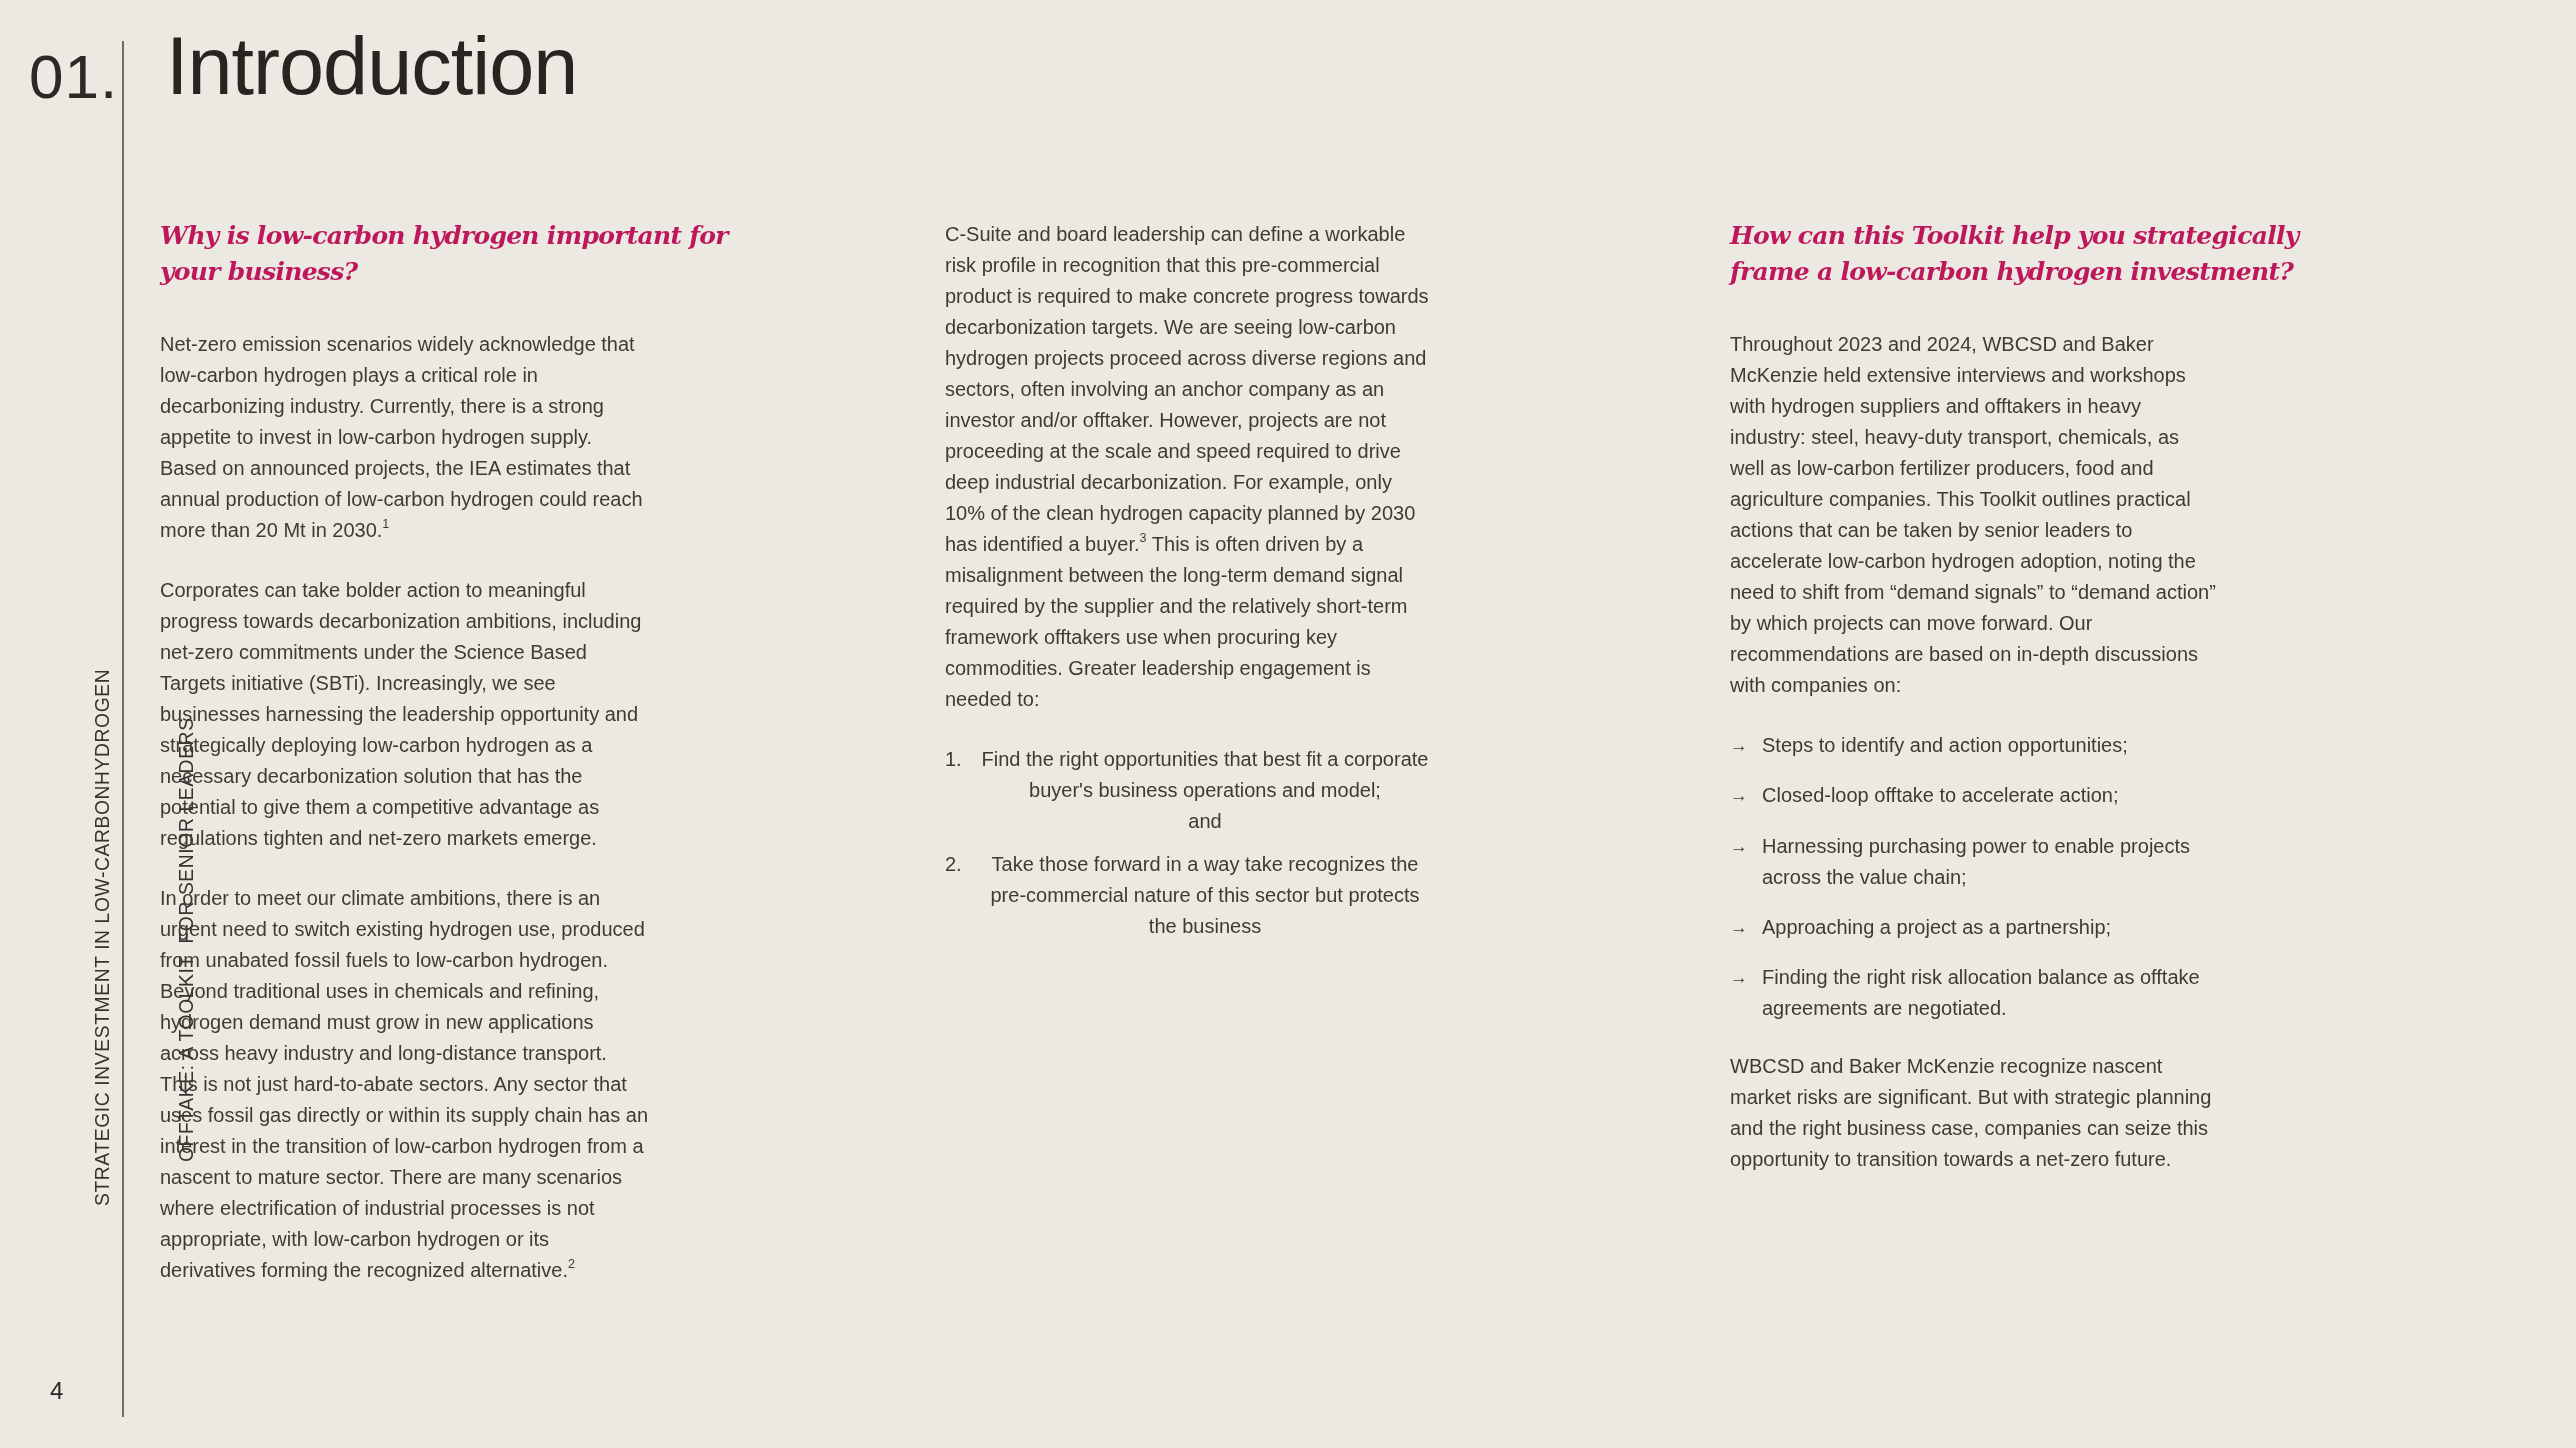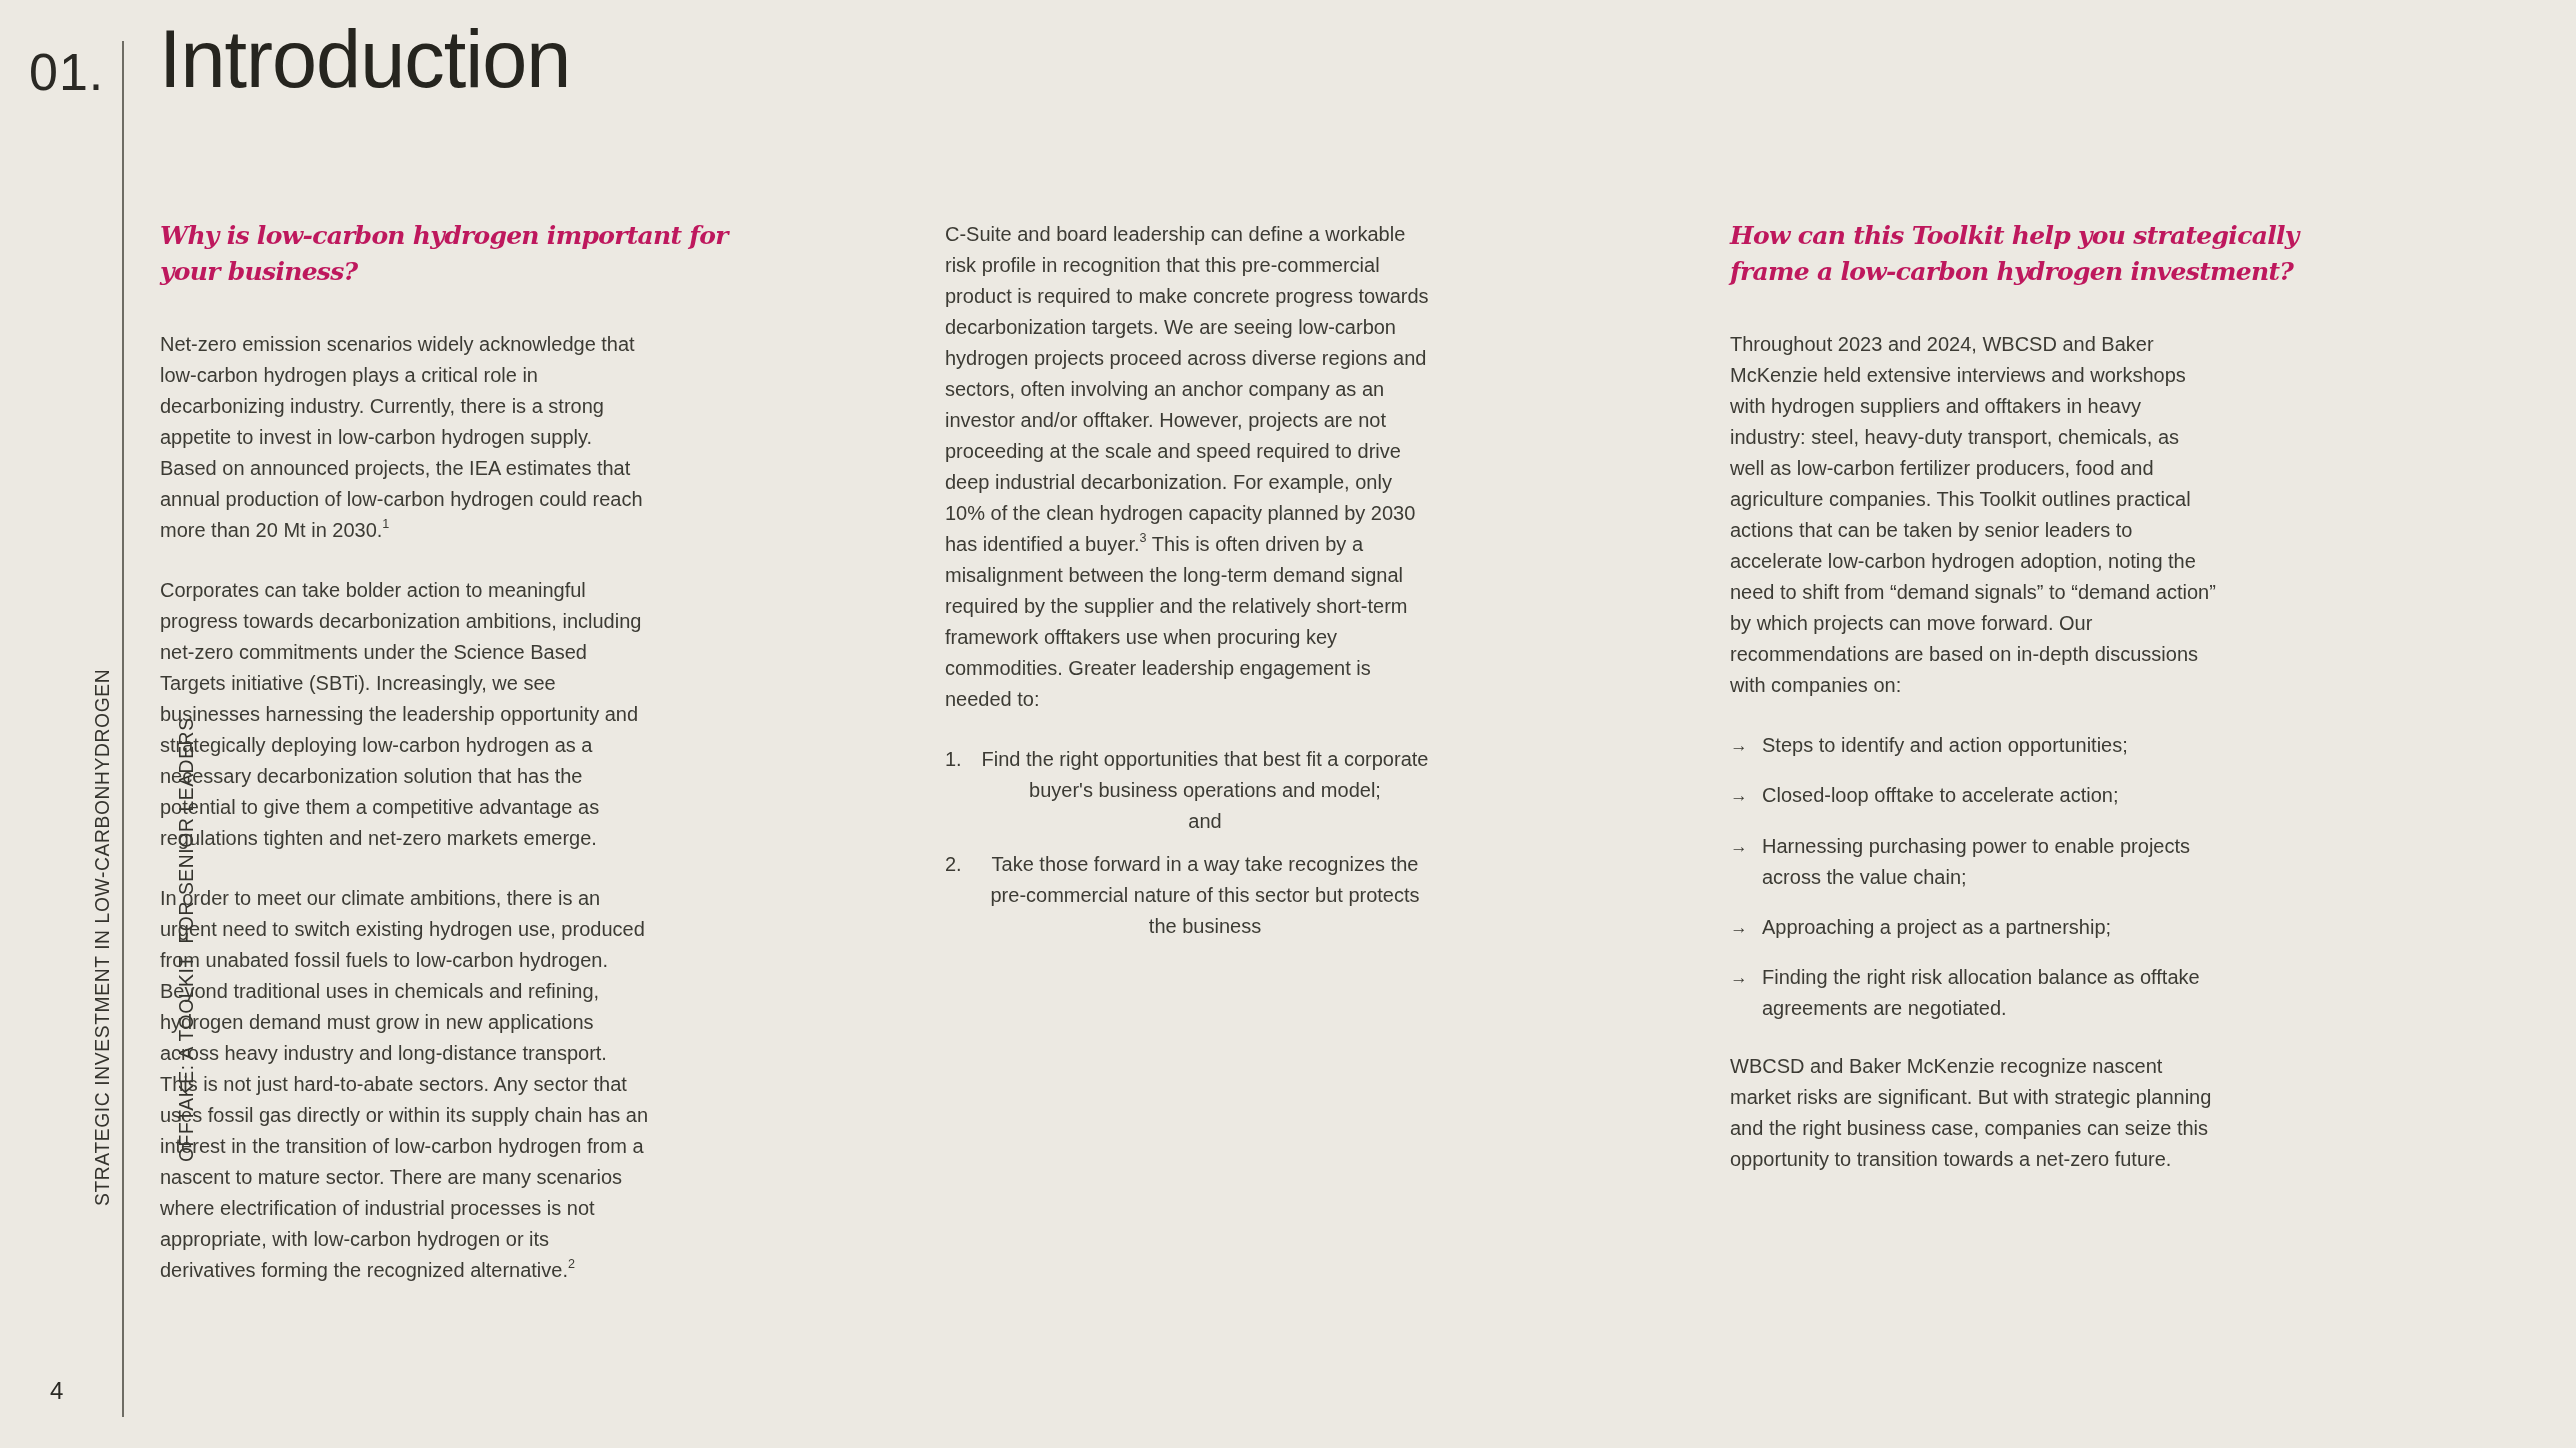--- a/index.html
+++ b/index.html
@@ -13,38 +13,38 @@
     height: 1449px;
     background: #ECE9E2;
     font-family: "Liberation Sans", "DejaVu Sans", sans-serif;
     color: #3C3B34;
     overflow: hidden;
   }
   .section-number {
     position: absolute;
     left: 29px;
     top: 46px;
-    font-size: 52px;
+    font-size: 62px;
     line-height: 1;
     color: #2A2924;
     letter-spacing: 1px;
   }
   .divider {
     position: absolute;
     left: 122px;
     top: 41px;
     width: 1.9px;
     height: 1376px;
     background: #6E6C64;
   }
   .page-title {
     position: absolute;
     left: 158px;
     top: 15.5px;
-    margin: 1px;
+    margin: 8px;
     font-size: 81px;
     font-weight: 300;
     line-height: 1.05;
     letter-spacing: -1px;
     color: #26251F;
   }
   .vertical-label {
     position: absolute;
     left: 33px;
     top: 673px;

